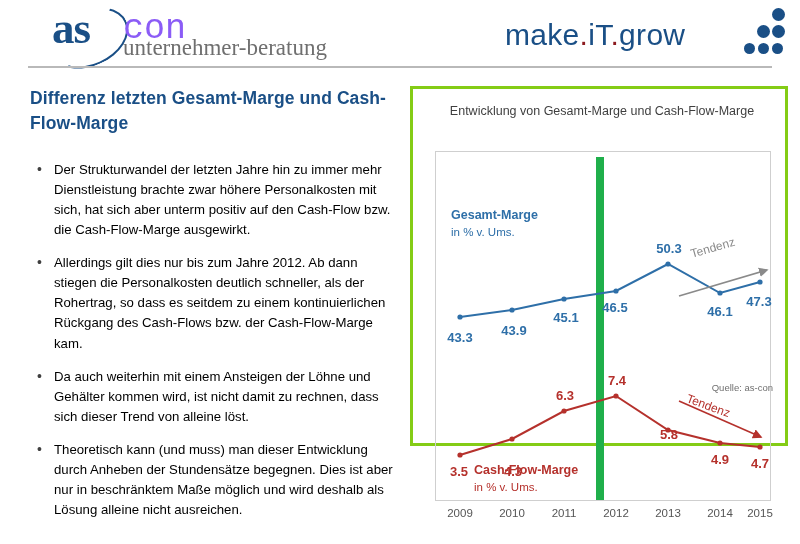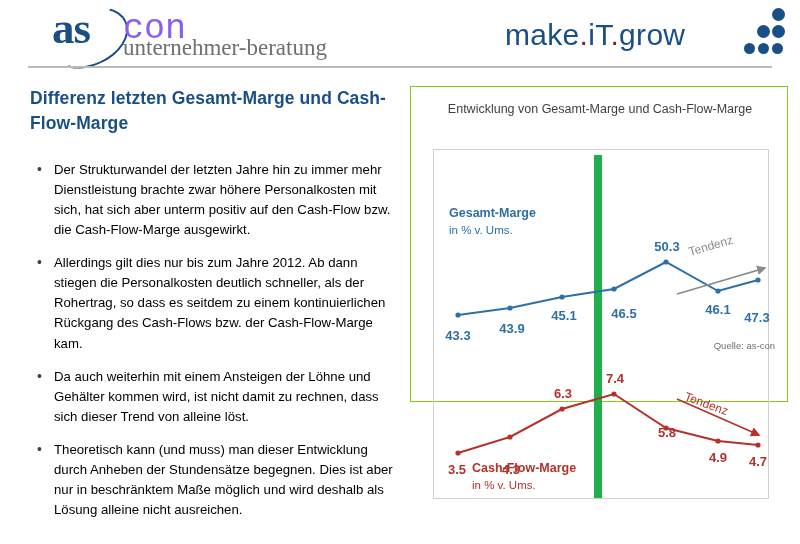--- a/index.html
+++ b/index.html
@@ -125,22 +125,22 @@
     left: 7px; top: -1px;
     font-size: 14px;
     color: #3f3f3f;
   }
 
   
   .chart-panel {
     position: absolute;
     left: 410px; top: 86px;
     width: 378px;
-    height: 316px;
-    border: 1px solid #84cc16;
+    height: 360px;
+    border: 3px solid #84cc16;
     background: #ffffff;
     box-sizing: border-box;
   }
   .chart-title {
     position: absolute;
     left: 0; top: 13px;
     width: 378px;
     text-align: center;
     font-size: 12.5px;
     color: #3f3f3f;
@@ -307,24 +307,24 @@
           <path d="M0,0 L6,3 L0,6 z" fill="#b5312c"></path>
         </marker>
       </defs>
       <line x1="250" y1="145" x2="338" y2="119" stroke="#8a8a8a" stroke-width="1.6" marker-end="url(#arrGrey)"></line>
       <line x1="250" y1="250" x2="332" y2="286" stroke="#b5312c" stroke-width="1.6" marker-end="url(#arrRed)"></line>
     </svg>
 
     <div class="pt-label pt-blue" style="left:31px;  top:186px;">43.3</div>
     <div class="pt-label pt-blue" style="left:85px;  top:179px;">43.9</div>
     <div class="pt-label pt-blue" style="left:137px; top:166px;">45.1</div>
-    <div class="pt-label pt-blue" style="left:197px; top:156px;margin-top:8px;">46.5</div>
+    <div class="pt-label pt-blue" style="left:186px; top:156px;">46.5</div>
     <div class="pt-label pt-blue" style="left:240px; top:97px;">50.3</div>
     <div class="pt-label pt-blue" style="left:291px; top:160px;">46.1</div>
-    <div class="pt-label pt-blue" style="left:330px; top:168px;">47.3</div>
+    <div class="pt-label pt-blue" style="left:330px; top:150px;">47.3</div>
 
     <div class="pt-label pt-red" style="left:30px;  top:320px;">3.5</div>
     <div class="pt-label pt-red" style="left:84px;  top:320px;">4.3</div>
     <div class="pt-label pt-red" style="left:136px; top:244px;">6.3</div>
     <div class="pt-label pt-red" style="left:188px; top:229px;">7.4</div>
     <div class="pt-label pt-red" style="left:240px; top:263px;margin-top:20px;">5.8</div>
     <div class="pt-label pt-red" style="left:291px; top:308px;">4.9</div>
     <div class="pt-label pt-red" style="left:331px; top:312px;">4.7</div>
 
     <div class="series-label lbl-blue" style="left:22px; top:55px;">
@@ -332,16 +332,25 @@
       <div class="sub">in % v. Ums.</div>
     </div>
     <div class="series-label lbl-red" style="left:22px; top:310px;margin-left:23px;">
       <div>Cash-Flow-Marge</div>
       <div class="sub">in % v. Ums.</div>
     </div>
 
     <div class="tendenz" style="left:262px; top:96px; transform: rotate(-16deg);">Tendenz</div>
     <div class="tendenz" style="left:258px; top:240px; transform: rotate(20deg); color:#b5312c;">Tendenz</div>
 
+    <div class="xlabels">
+      <div class="xlabel" style="left:31px;">2009</div>
+      <div class="xlabel" style="left:83px;">2010</div>
+      <div class="xlabel" style="left:135px;">2011</div>
+      <div class="xlabel" style="left:187px;">2012</div>
+      <div class="xlabel" style="left:239px;">2013</div>
+      <div class="xlabel" style="left:291px;">2014</div>
+      <div class="xlabel" style="left:331px;">2015</div>
+    </div>
   </div>
 
   <div class="source">Quelle: as-con</div>
 </div>
 
 </body></html>

